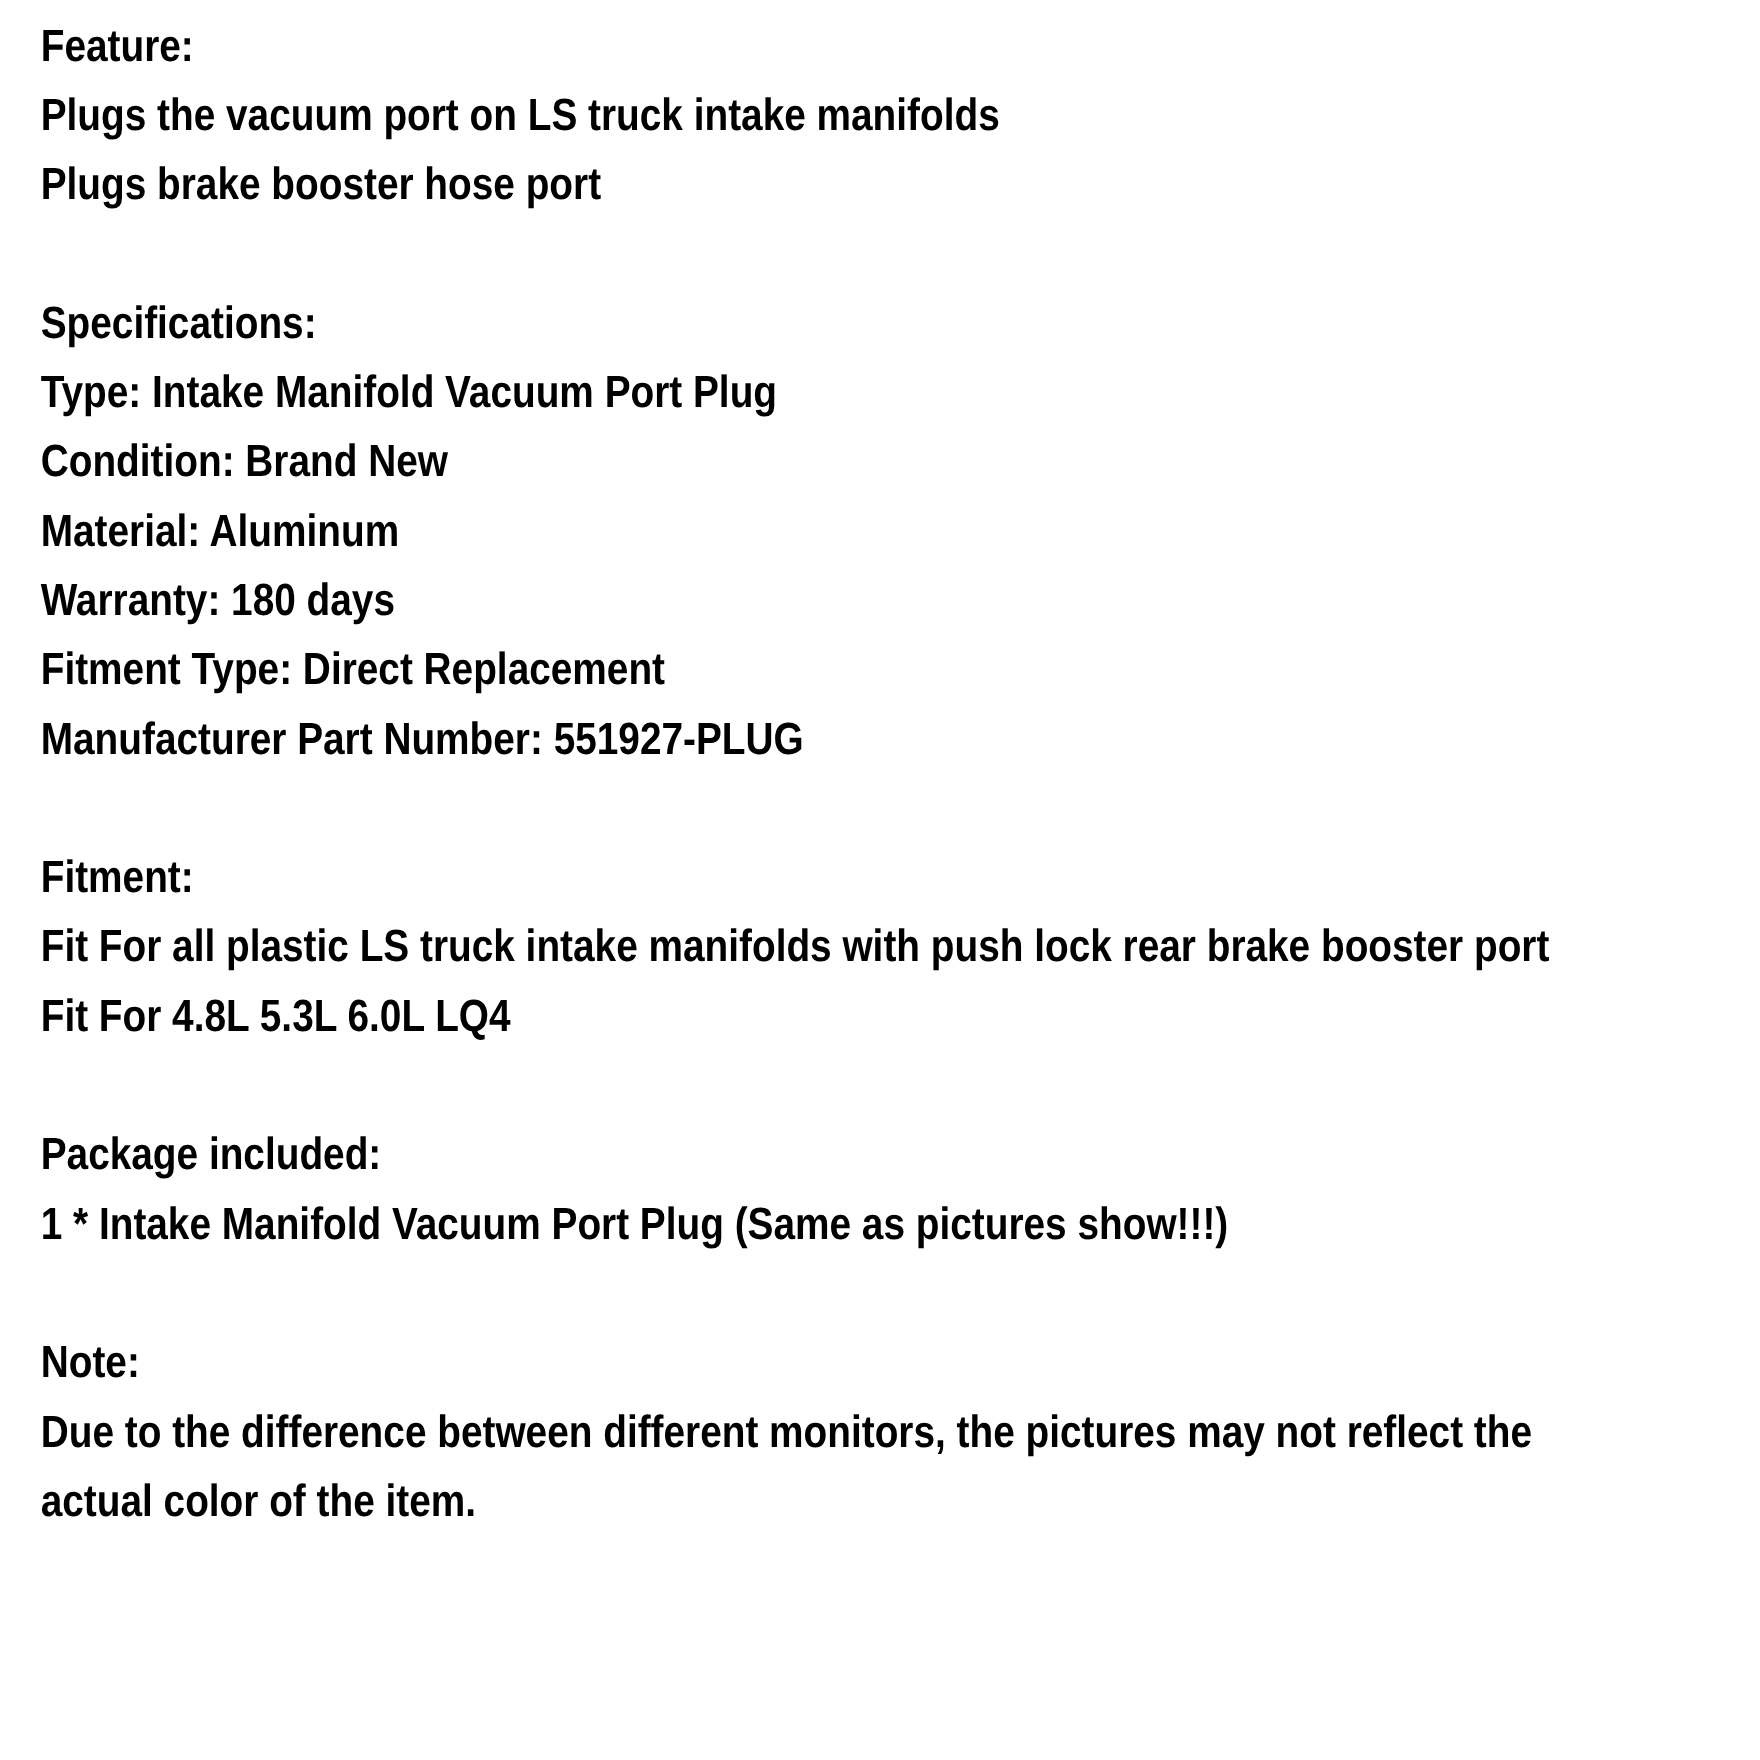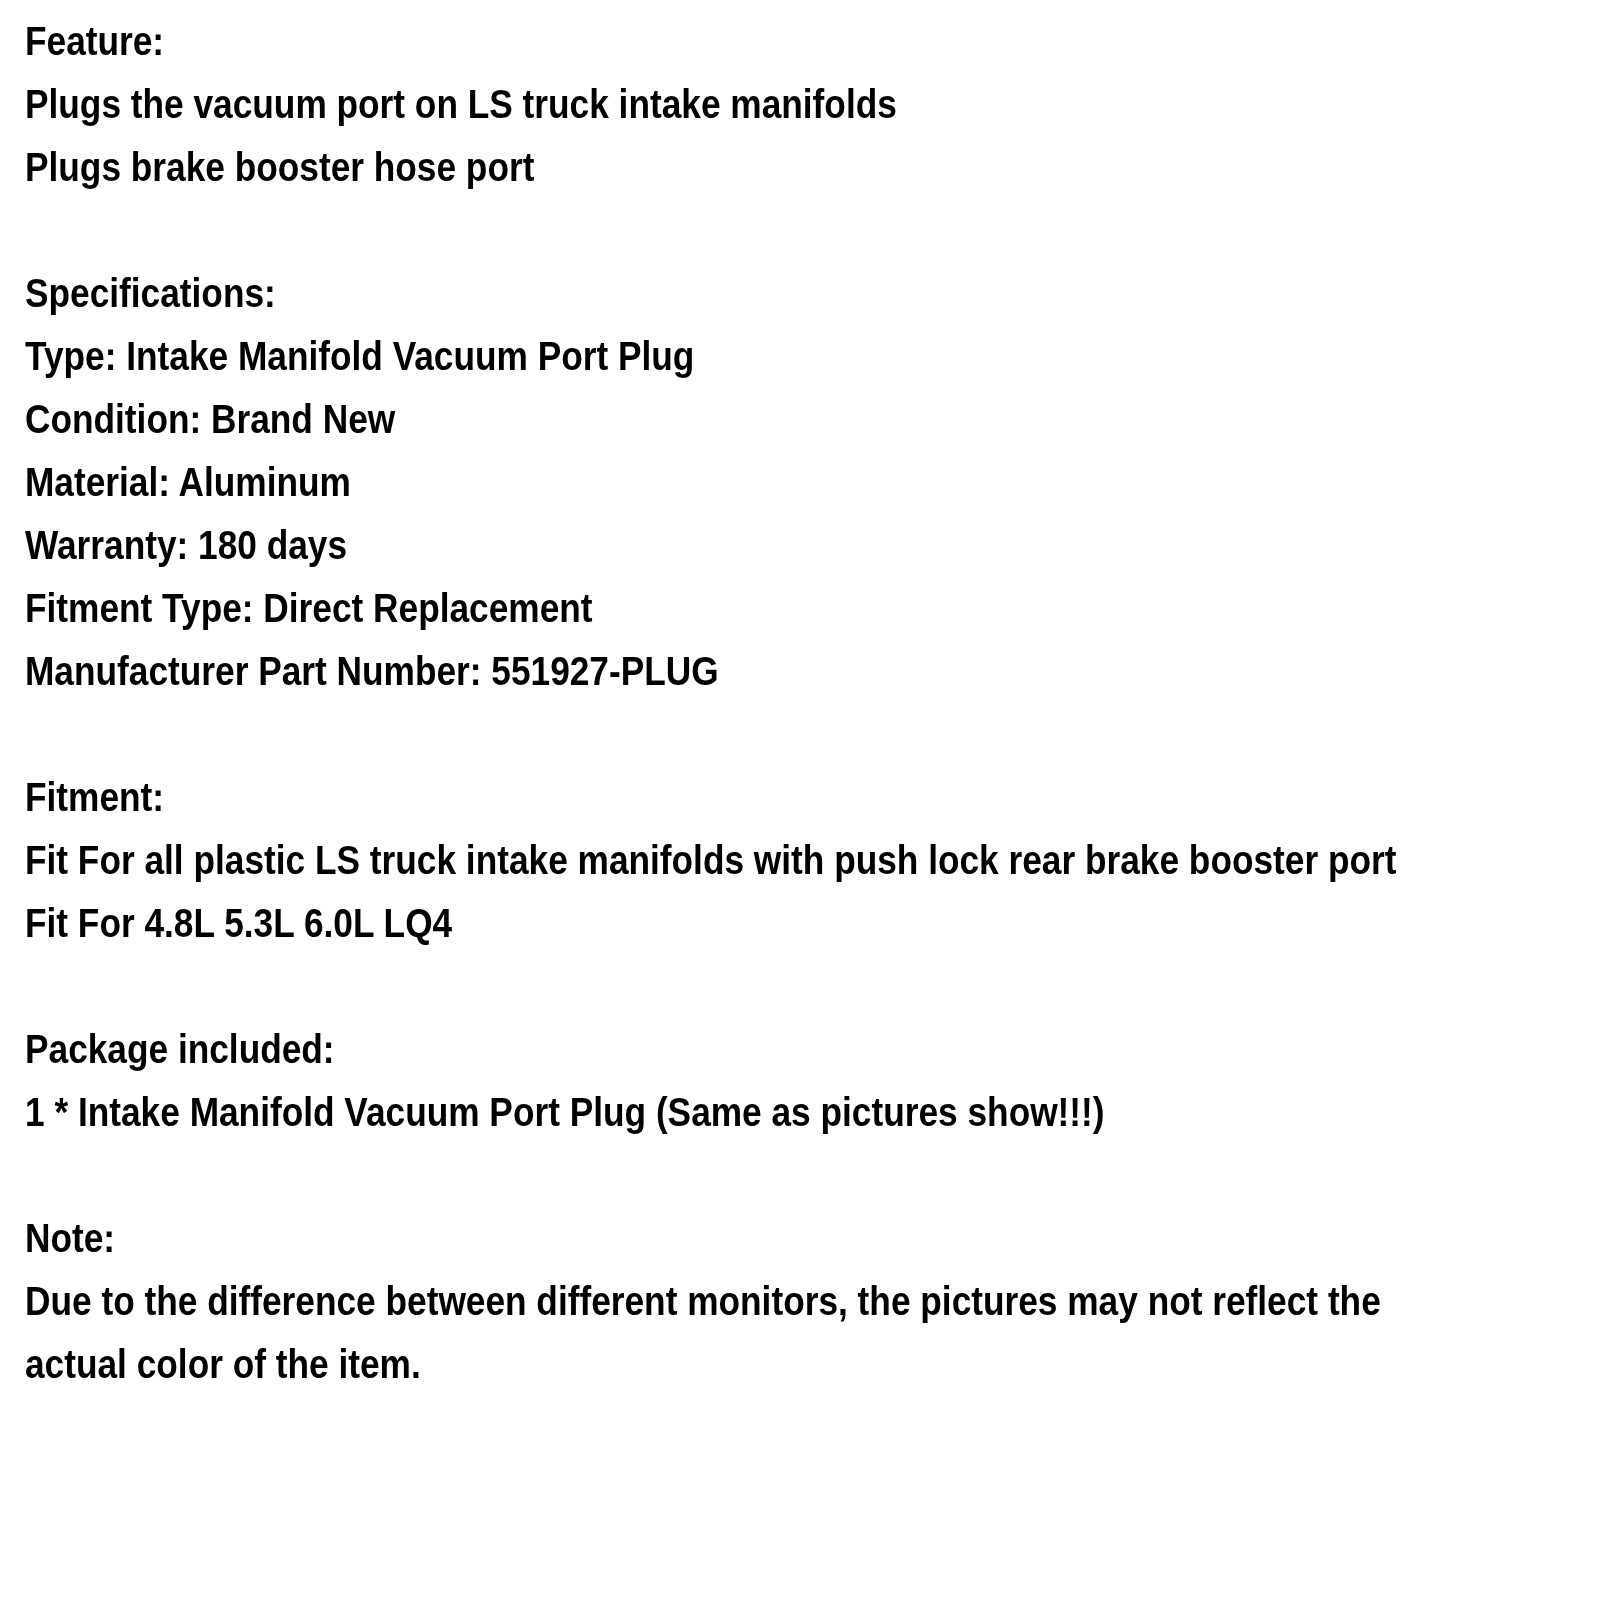--- a/index.html
+++ b/index.html
@@ -7,20 +7,21 @@
     padding: 0;
     background: #ffffff;
   }
   body {
     width: 1600px;
     height: 1600px;
     overflow: hidden;
   }
   .doc {
     padding: 10px 0 0 25px;
+    margin-left: 12px;
   }
   .content {
     width: 1860px;
     transform: scaleX(0.86);
     transform-origin: 0 0;
     font-family: "Liberation Sans", sans-serif;
     font-weight: 700;
     font-size: 41px;
     line-height: 63px;
     color: #000000;

